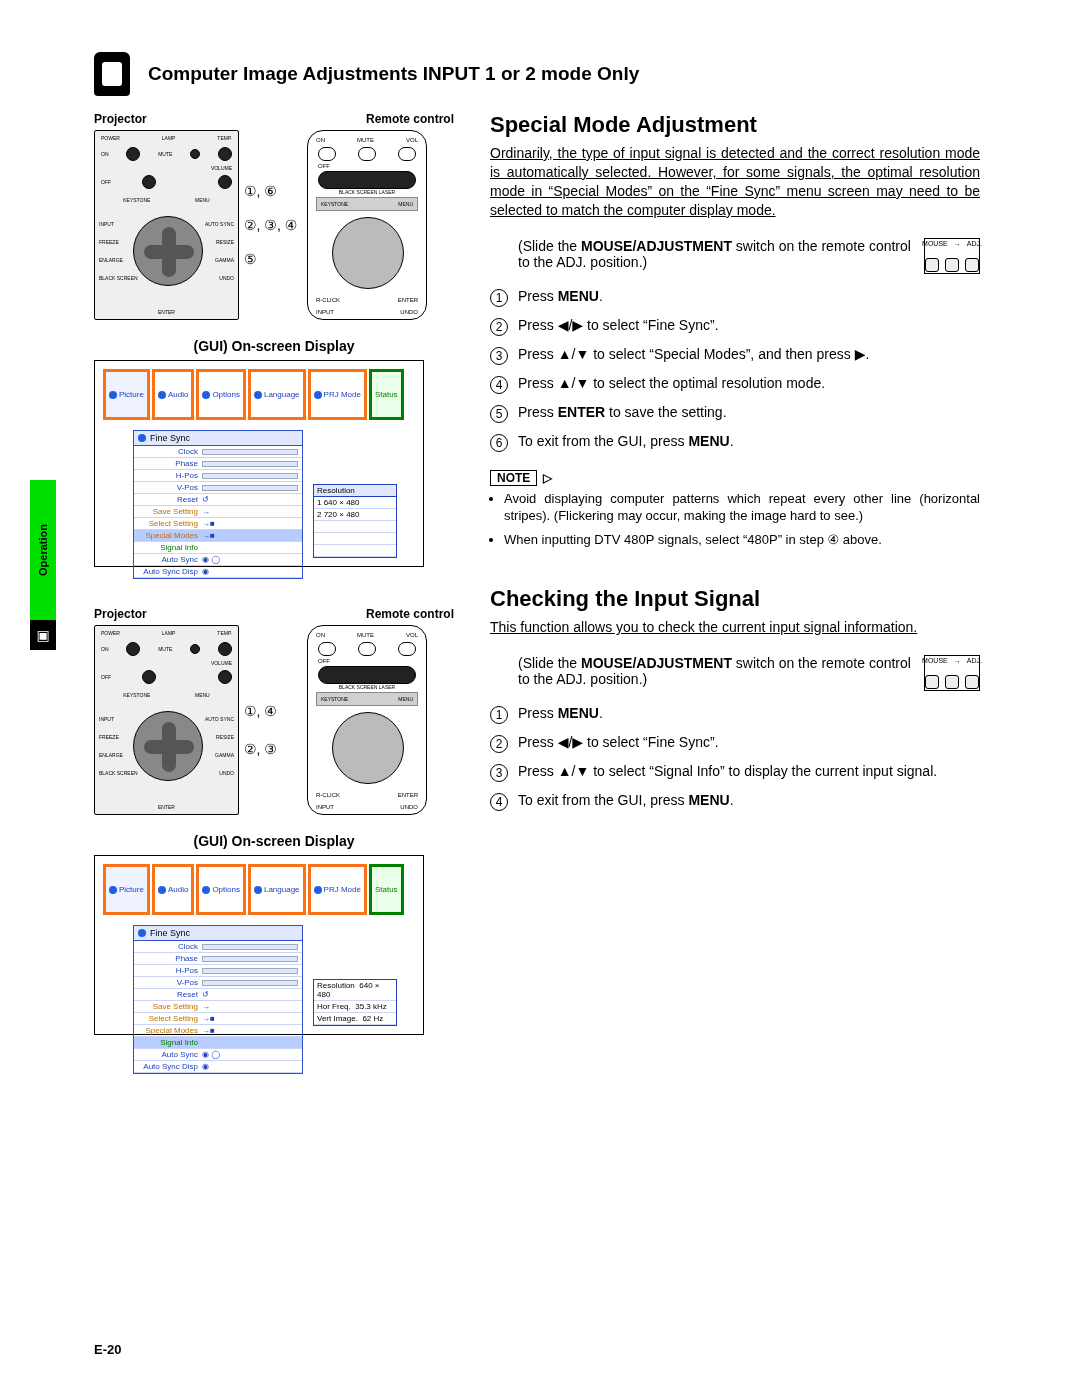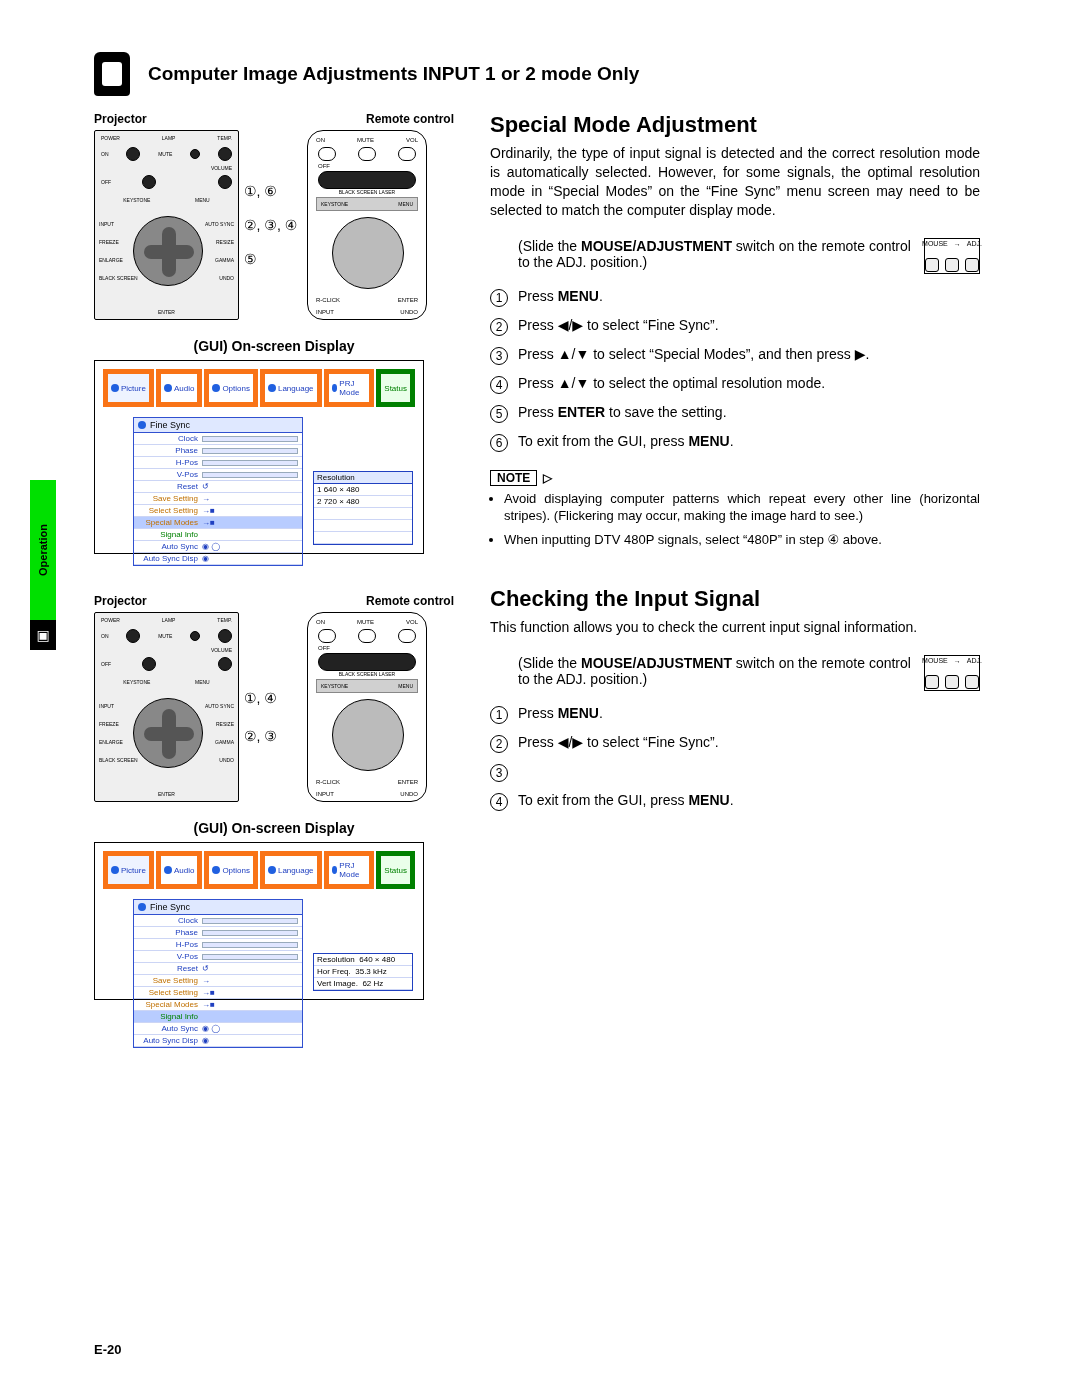--- a/index.html
+++ b/index.html
@@ -93,46 +93,46 @@
   }
   .callouts.off2 { top:10px; gap:22px;}
   .callout-line { display:flex; align-items:center; gap:2px;}
 
   .gui-label { font-weight:bold; font-size:14px; text-align:center; margin:18px 0 6px; }
   .gui-box {
     width: 330px; border:1px solid #000; background:#fff; padding:8px;
   }
   .menu-tabs { display:flex; gap:2px; margin-bottom:10px; }
   .menu-tab {
-    border:5px solid #f97316; font-size:8px; padding:5px 3px; background:#fff;
+    border:3px solid #f97316; font-size:8px; padding:18px 3px; background:#fff;
     color:#2040c0; display:flex; align-items:center; gap:2px;
   }
   .menu-tab.first{ background:#eef3ff;}
   .menu-tab.green{ border-color:#008000; color:#008000; background:#eaffea;}
   .tab-dot{ width:8px;height:8px;border-radius:50%;background:#2060e0;display:inline-block;}
   .fine-sync-panel {
     margin-left:30px; width:170px; border:1px solid #3050d0;
   }
   .fs-title { background:#dfe8ff; font-size:9px; padding:2px 4px; border-bottom:1px solid #3050d0; display:flex;align-items:center;gap:4px;}
   .fs-title .tab-dot{ background:#2060e0;}
   .fs-row { display:flex; align-items:center; font-size:8px; padding:1px 4px; gap:4px; border-bottom:1px solid #ccd5f5;text-align:right;}
   .fs-row .lbl{ width:60px; color:#2040c0;}
   .fs-slider{ flex:1; height:6px; background:#e0e6ff;border:1px solid #9ab;}
   .fs-arrow{ color:#2040c0;}
   .fs-row.orange .lbl{ color:#c07000;}
   .fs-row.highlight{ background:#b8ccff;}
   .side-box {
-    margin-left:210px; margin-top:-95px; width:100px; border:1px solid #2040c0;font-size:8px;
+    margin-left:210px; margin-top:-95px; width:84px; border:1px solid #2040c0;font-size:8px;
   }
   .side-box .sb-head{ background:#dfe8ff;padding:1px 3px;border-bottom:1px solid #2040c0;}
   .side-box .sb-row{ padding:1px 3px; border-bottom:1px solid #ccd5f5;}
 
   
   .h2 { font-size:22px; font-weight:bold; margin-bottom:6px;}
-  .para { font-size:14px; line-height:1.35; text-align:justify; margin-bottom:18px;}
+  .para { font-size:14px; line-height:1.35; text-align:justify; margin-bottom:18px;text-decoration:underline;}
   .inline-switch {
     display:flex; align-items:flex-start; gap:8px; font-size:14px; margin-bottom:14px;margin-left:28px;
   }
   .switch-icon {
     width:56px;height:36px;border:1px solid #000; display:flex;flex-direction:column;font-size:7px;align-items:center;justify-content:space-between;padding:1px 2px;
   }
   .switch-icon .srow{ display:flex;gap:6px;}
   .switch-icon .sbtn{ width:14px;height:14px;border:1px solid #000;border-radius:3px;background:#eee;}
   ol.steps { list-style:none; font-size:14px; }
   ol.steps li { display:flex; gap:10px; margin-bottom:10px; align-items:flex-start;}
@@ -612,20 +612,21 @@
       <li>
           <span class="snum">1</span>
           <span>Press <b>MENU</b>.</span>
         </li>
       <li>
           <span class="snum">2</span>
           <span>Press <span class="tri-l"></span>/<span class="tri-r"></span> to select “Fine Sync”.</span>
         </li>
       <li>
           <span class="snum">3</span>
+          <span>Press <span class="tri-u"></span>/<span class="tri-d"></span> to select “Signal Info” to display the current input signal.</span>
         </li>
       <li>
           <span class="snum">4</span>
           <span>To exit from the GUI, press <b>MENU</b>.</span>
         </li>
     </ol>
   </div>
 </div>
 
 <div class="page-num">E-20</div>

